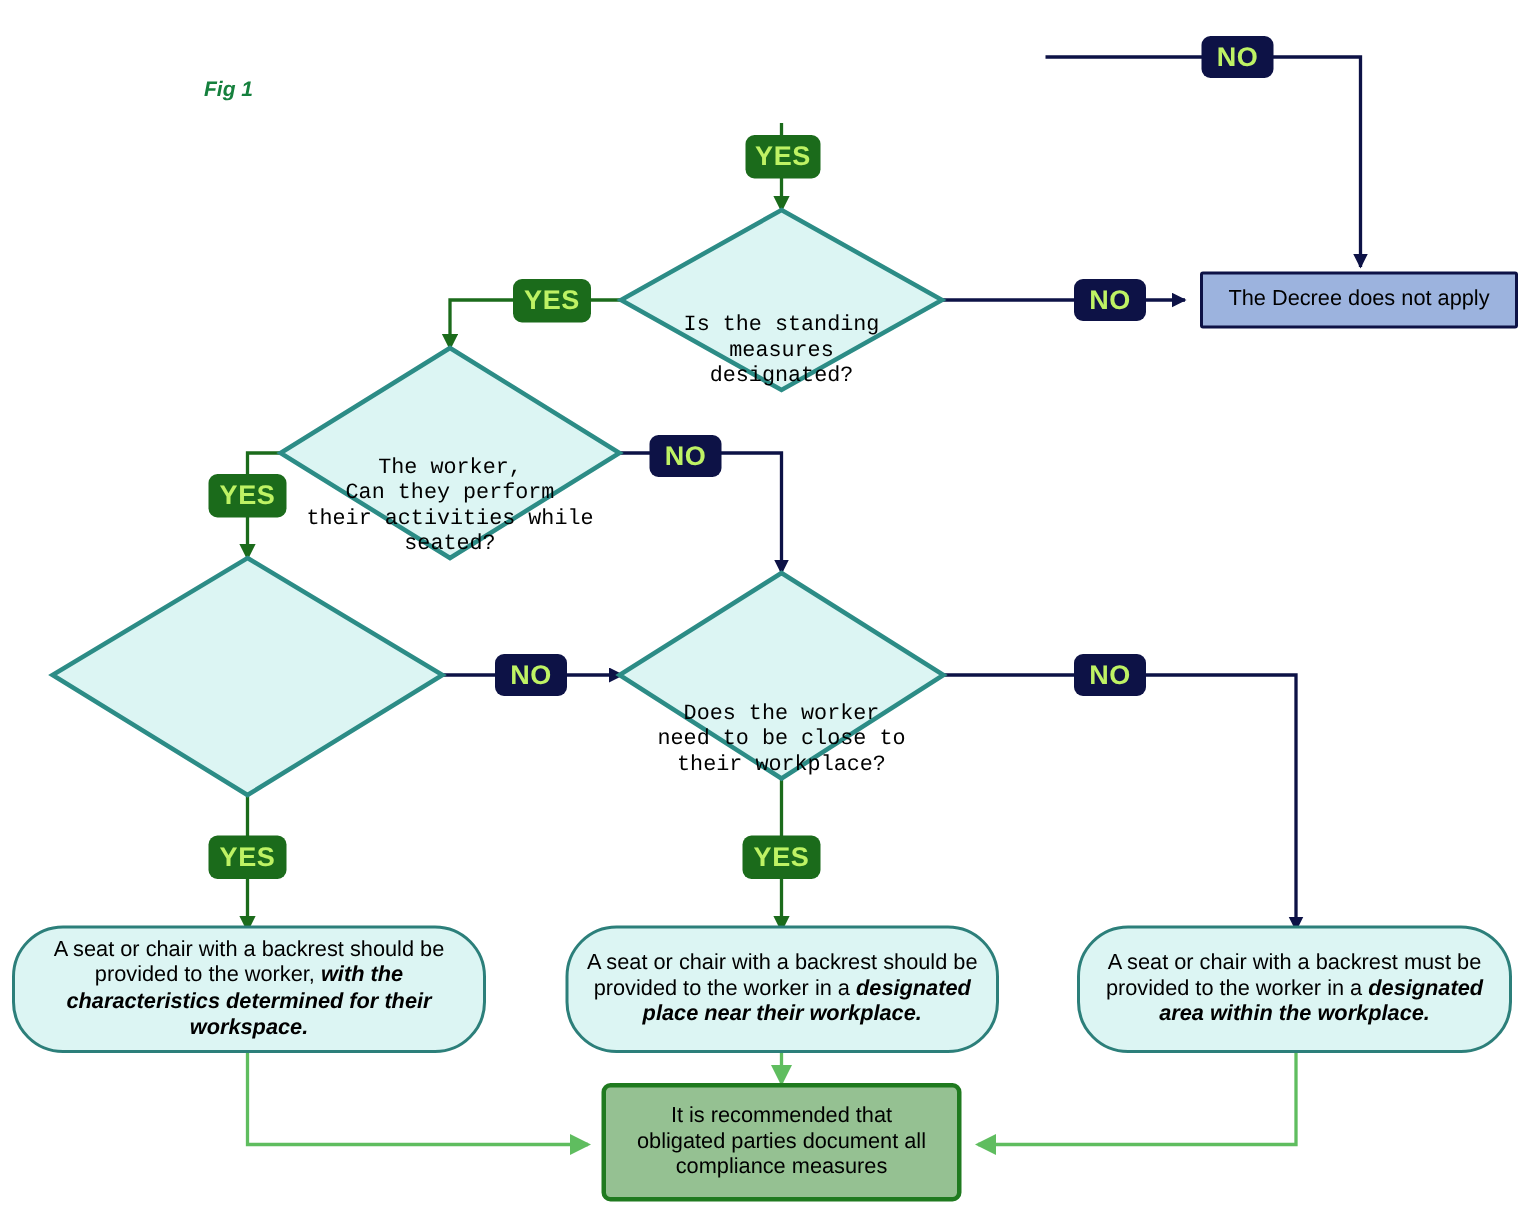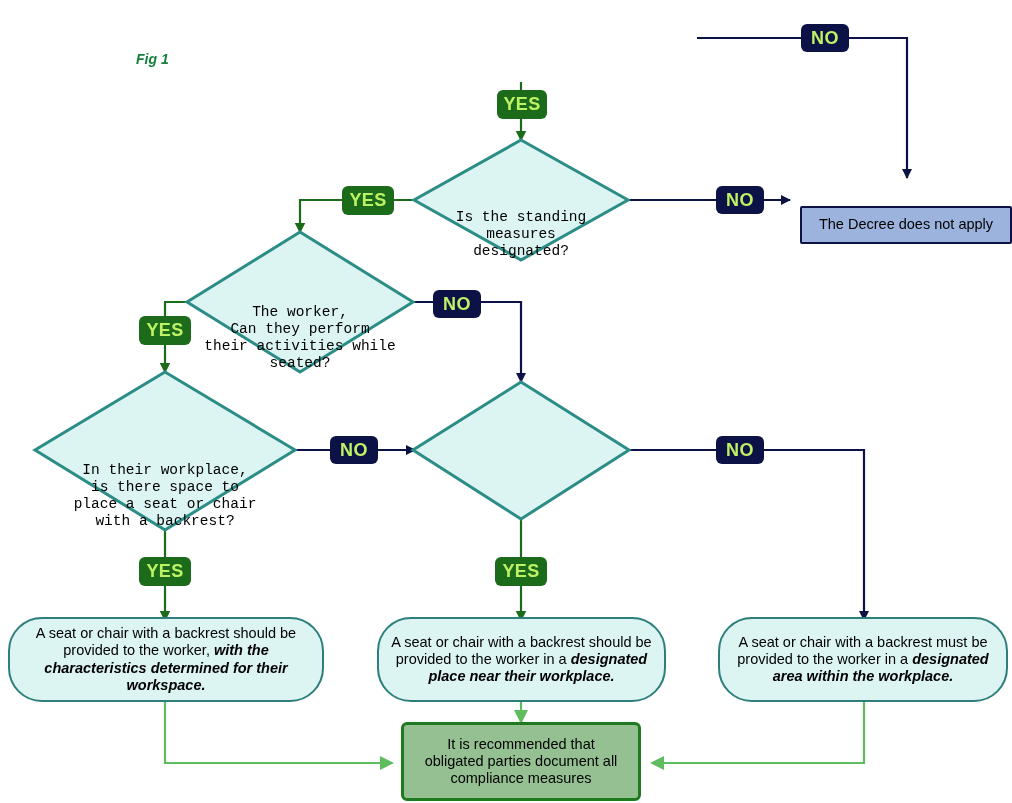--- a/index.html
+++ b/index.html
@@ -8,21 +8,21 @@
   svg#wires{position:absolute;left:0;top:0;width:1012px;height:803px;}
 
   .node{position:absolute;box-sizing:border-box;display:flex;align-items:center;justify-content:center;text-align:center;}
   .node .txt{display:block;line-height:1.18;padding:0 10px;color:#000;}
 
   
   .pill{background:#dcf5f3;border:2.5px solid #2c7f7a;border-radius:34px;}
   .pill .txt{font-size:14.5px;}
 
   
-  .rect-blue{background:#9cb3de;border:2.5px solid #0d1246;border-radius:2px;margin-top:25px;}
+  .rect-blue{background:#9cb3de;border:2.5px solid #0d1246;border-radius:2px;}
   .rect-blue .txt{font-size:14.5px;}
 
   
   .rect-green{background:#95c192;border:3px solid #1f7a1f;border-radius:6px;}
   .rect-green .txt{font-size:14.5px;}
 
   
   .diamond{position:absolute;}
   .diamond .label{position:absolute;left:0;top:0;width:100%;height:100%;
      display:flex;align-items:flex-end;justify-content:center;text-align:center;font-family:Liberation Mono, monospace;}
@@ -112,31 +112,30 @@
     <div class="label">
         <span class="txt">
       <span>The worker,</span><br>
       <span>Can they perform</span><br>
       <span>their activities while</span><br>
       <span>seated?</span>
     </span>
       </div>
   </div>
 
-  <div class="diamond" style="left:35px;top:372px;width:260px;height:158px;">
+
+  <div class="diamond" style="left:413px;top:382px;width:216px;height:137px;">
     <div class="label">
         <span class="txt">
-      <span>In their workplace,</span><br>
-      <span>is there space to</span><br>
-      <span>place a seat or chair</span><br>
-      <span>with a backrest?</span>
+      <span>Does the worker</span><br>
+      <span>need to be close to</span><br>
+      <span>their workplace?</span>
     </span>
       </div>
   </div>
-
 
   <div class="node pill" style="left:8px;top:617px;width:316px;height:85px;">
     <span class="txt">
       <span>A seat or chair with a backrest should be provided to the worker,</span>
       <span class="b">with the characteristics determined for their workspace.</span>
     </span>
   </div>
 
   <div class="node pill" style="left:377px;top:617px;width:289px;height:85px;">
     <span class="txt">

